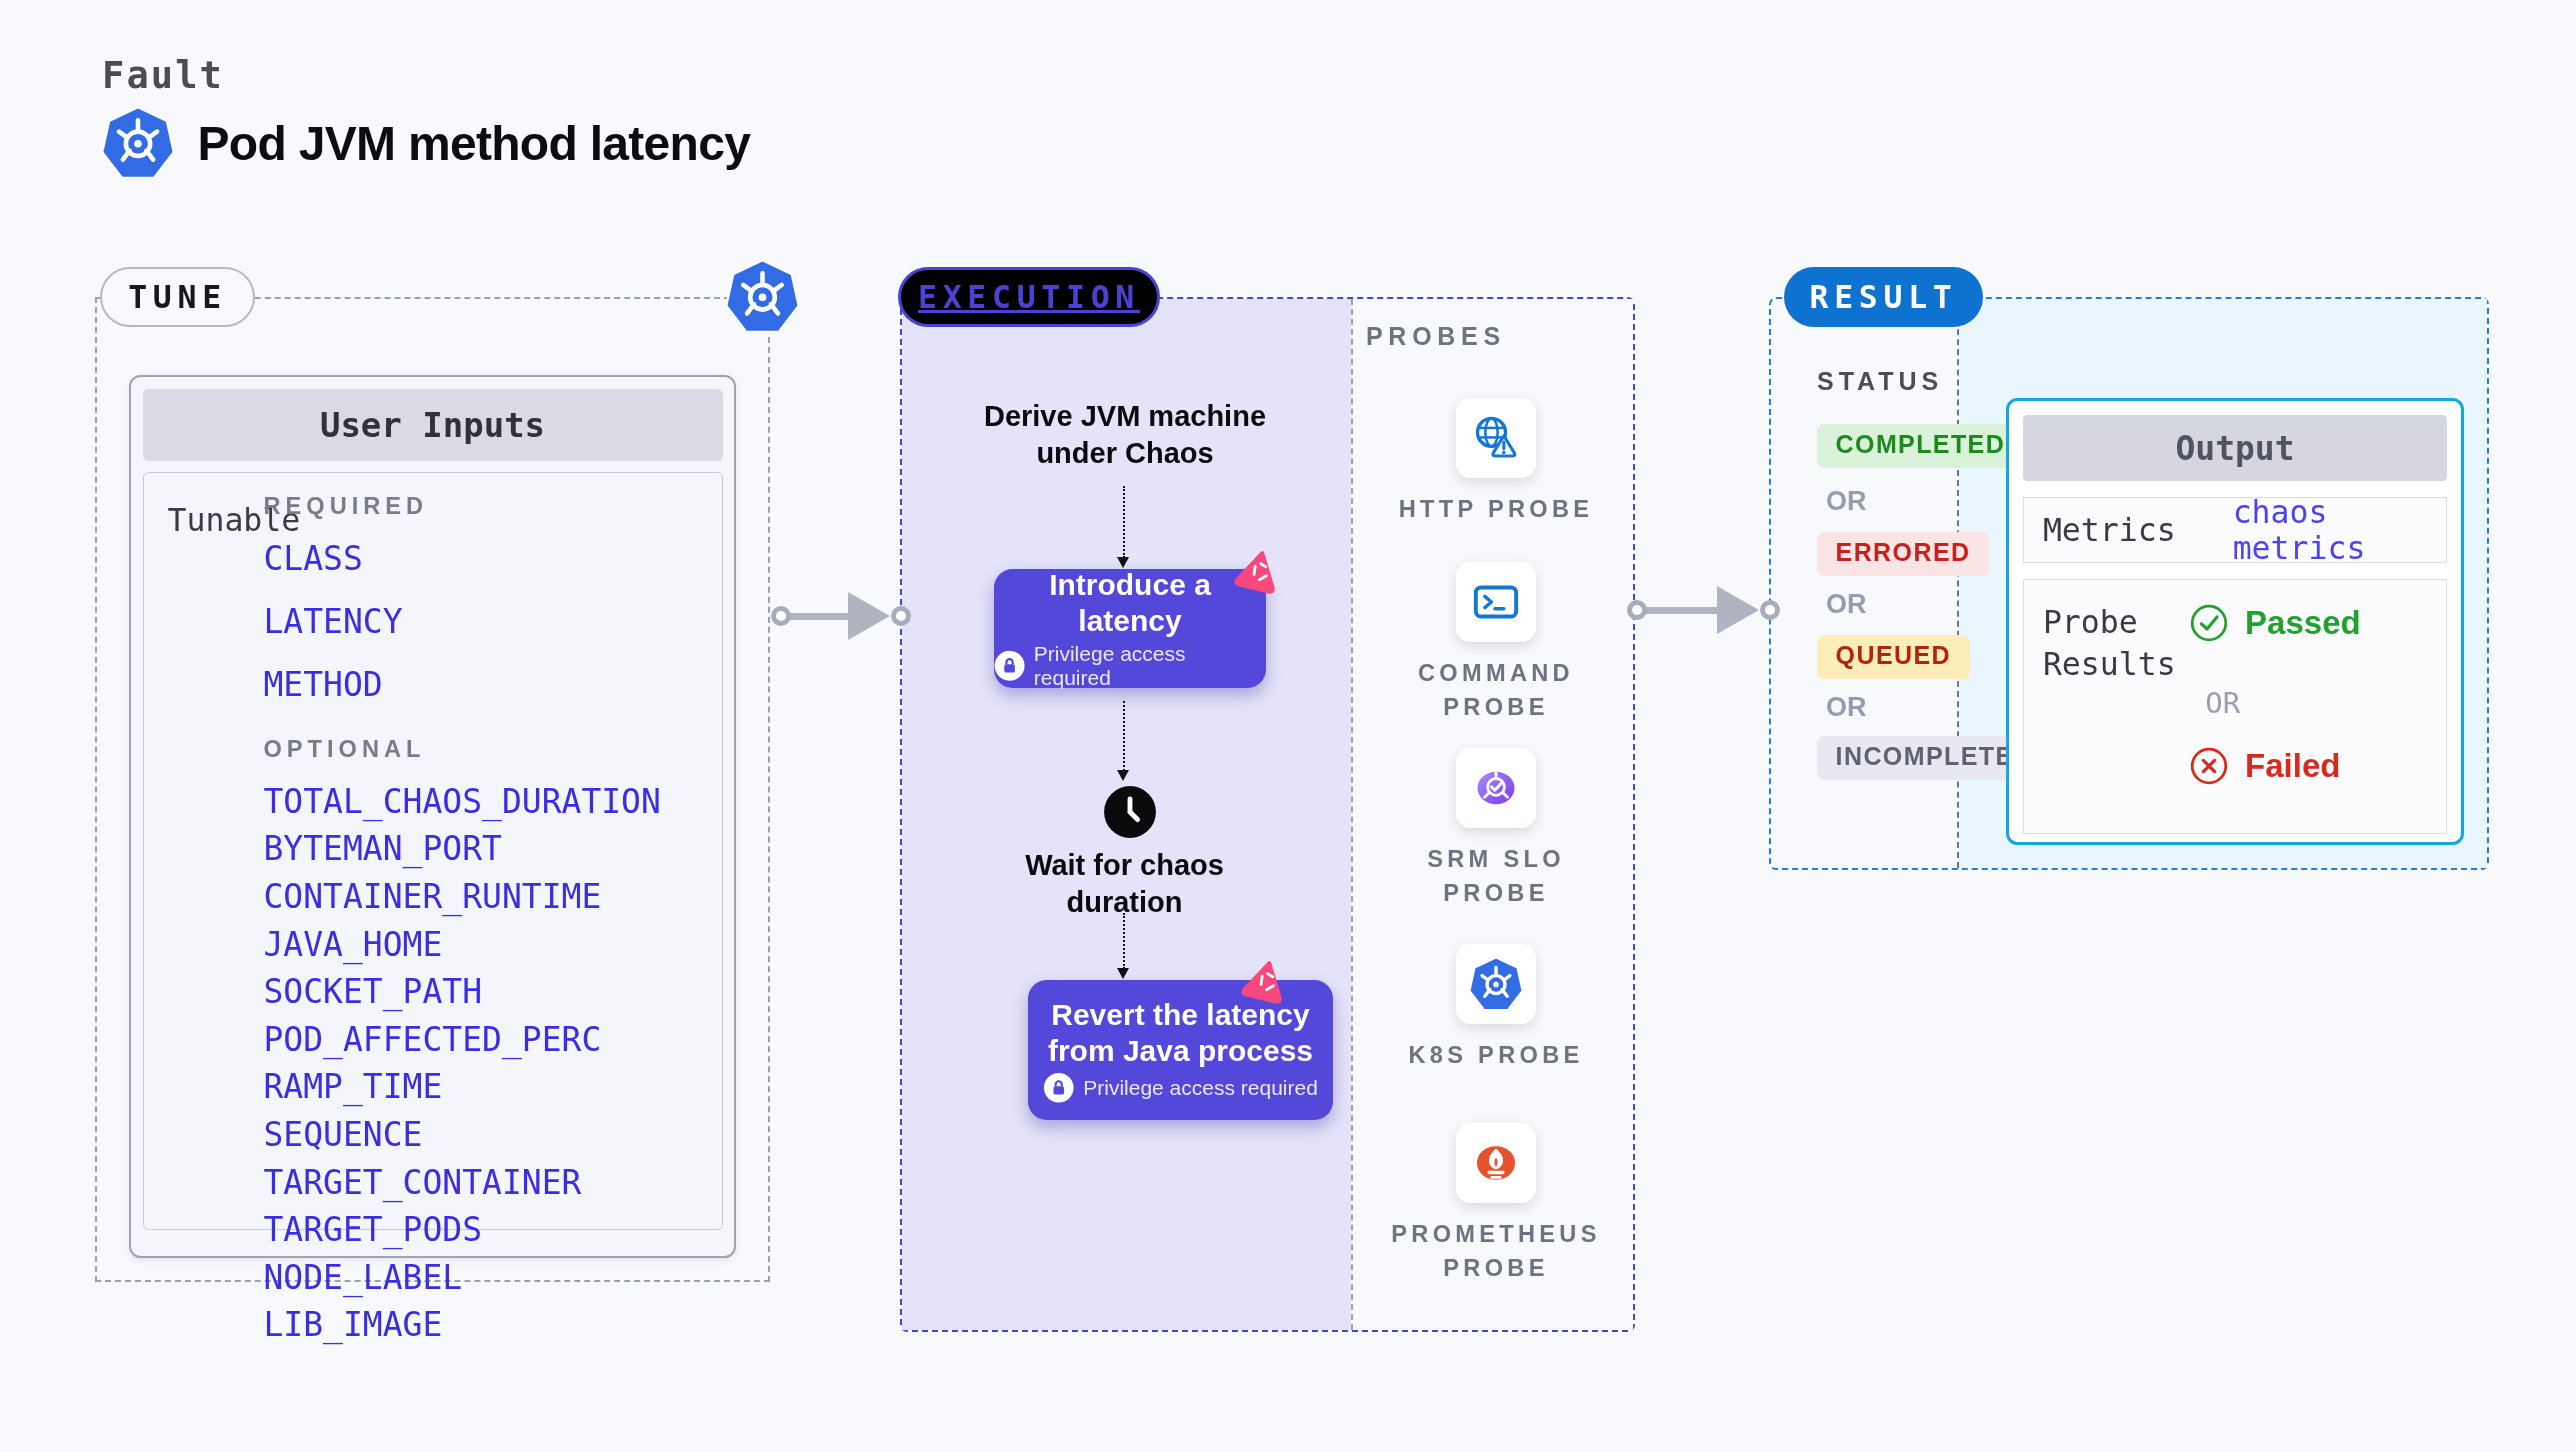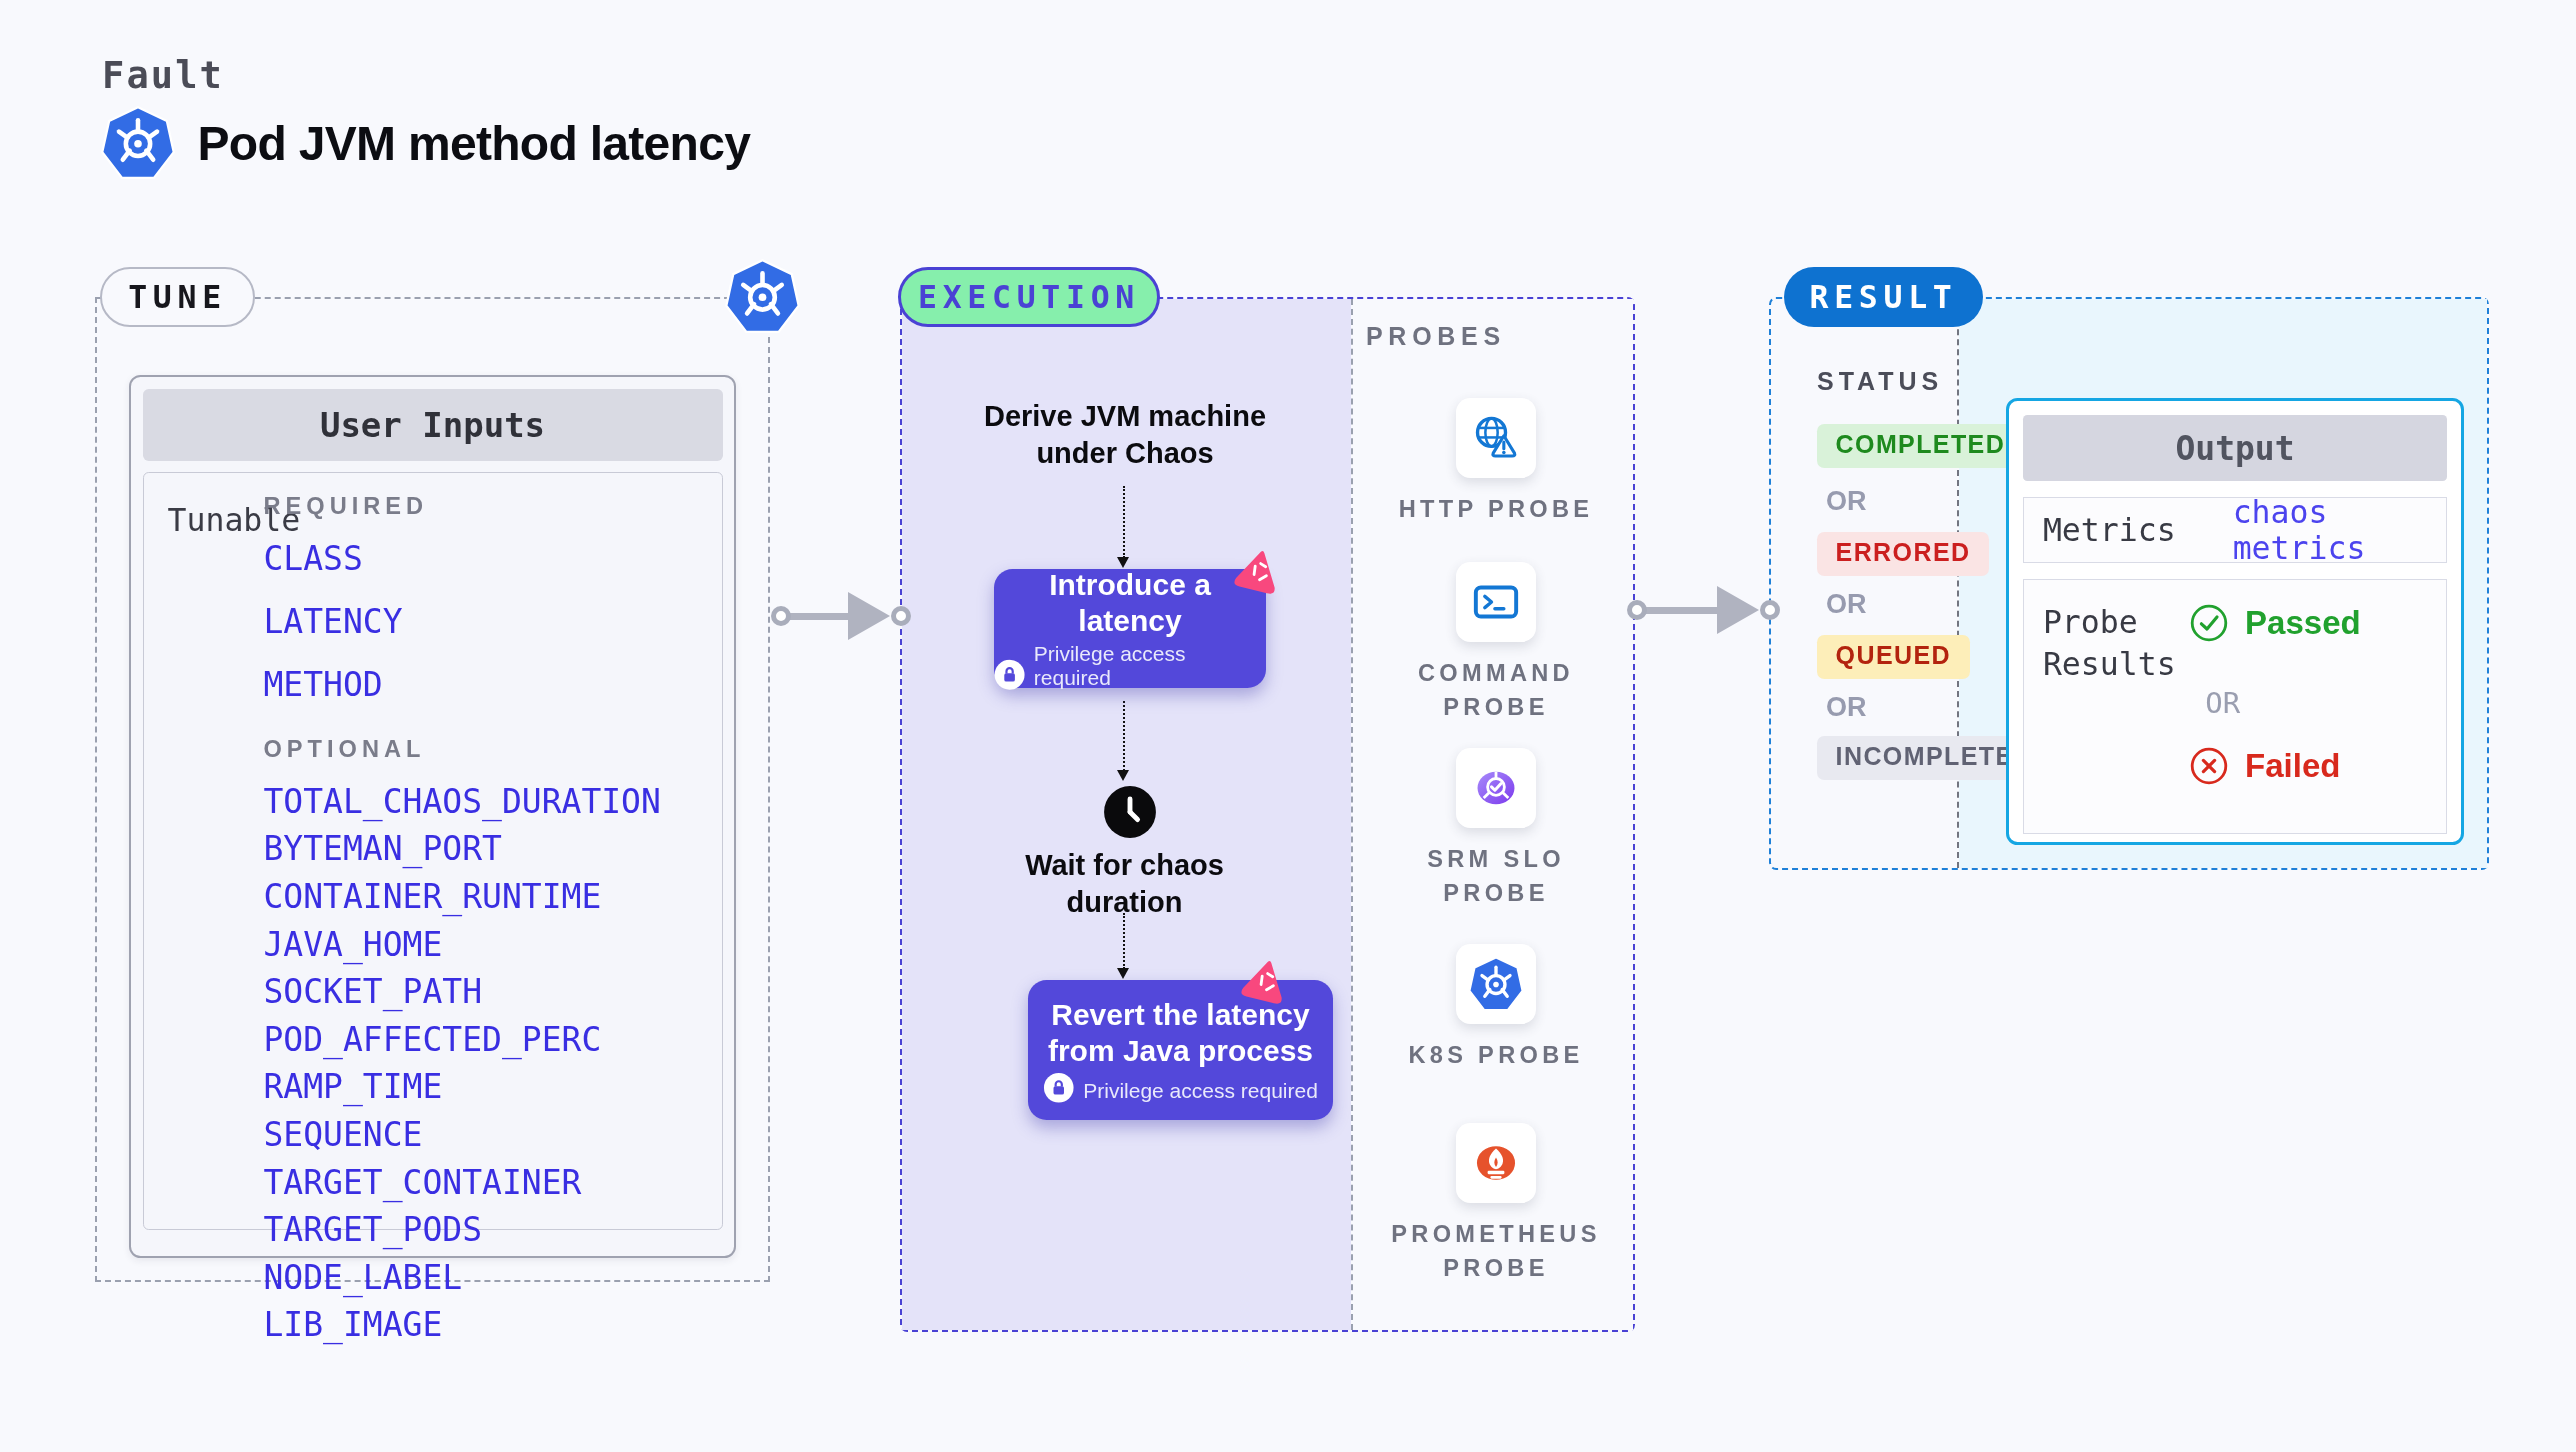--- a/index.html
+++ b/index.html
@@ -23,21 +23,21 @@
   
   .eyebrow{left:102px;top:54px;font-family:var(--mono);font-size:37px;font-weight:700;color:#4b4c57;letter-spacing:2.1px;}
   .title-row{left:100px;top:105px;display:flex;align-items:center;gap:21.5px;}
   .title-row svg{width:76px;height:76px;}
   .page-title{font-size:48px;font-weight:800;color:#0c0d12;letter-spacing:-0.7px;}
 
   
   .pill{height:60px;border-radius:31.5px;display:flex;align-items:center;justify-content:center;
         font-family:var(--mono);font-weight:700;font-size:31.5px;letter-spacing:5.7px;z-index:5;}
   .pill-tune{left:100px;top:267px;width:155px;background:var(--page-bg);border:2.9px solid #b6b9c6;color:#17171d;}
-  .pill-exec{left:898px;top:267px;width:262px;background:#86efac;border:3.6px solid var(--exec-purple);color:var(--exec-purple);}
+  .pill-exec{left:898px;top:267px;width:262px;background:#000000;border:3.6px solid var(--exec-purple);color:var(--exec-purple);text-decoration:underline;}
   .pill-result{left:1784px;top:267px;width:199px;background:var(--result-blue);color:#ffffff;}
 
   
   .tune-box{left:95px;top:297px;width:675px;height:985px;border:2.9px dashed var(--gray-dash);}
   .k8s-corner{left:724px;top:258px;width:77px;height:77px;z-index:6;}
   .ui-card{left:129px;top:375px;width:607px;height:883px;background:#f5f6fb;border:2.1px solid #9fa2b0;border-radius:11.5px;
            box-shadow:0 2.9px 7.2px rgba(40,42,60,.08);z-index:4;}
   .ui-header{position:absolute;left:11.5px;top:11.5px;right:11.5px;height:72px;background:#d9dae3;border-radius:5.7px;
              display:flex;align-items:center;justify-content:center;font-family:var(--mono);font-size:34px;font-weight:600;color:#303139;}
   .ui-list{position:absolute;left:11.5px;top:95px;right:11.5px;bottom:26px;border:1.4px solid #c8cad6;border-radius:5.7px;}
@@ -53,21 +53,21 @@
   .exec-fill{position:absolute;left:0;top:0;width:449px;height:100%;background:var(--lavender);}
   .probes-panel{position:absolute;left:449px;top:0;right:0;bottom:0;background:var(--page-bg);border-left:2.1px dashed var(--gray-dash);}
   .step-text{left:946px;top:398px;width:358px;text-align:center;font-size:29px;font-weight:800;color:#0b0b0f;line-height:37px;z-index:2;}
   .dot-arrow{width:0;border-left:2.9px dotted #111;z-index:2;}
   .dot-arrow:after{content:"";position:absolute;left:-7.9px;bottom:-10px;border-left:6.4px solid transparent;border-right:6.4px solid transparent;border-top:11.5px solid #111;}
   .action-btn{background:var(--btn-purple);border-radius:18.6px;color:#fff;display:flex;flex-direction:column;align-items:center;justify-content:center;
               gap:3px;box-shadow:0 7.2px 15.8px rgba(60,55,170,.35);z-index:3;}
   .btn1{left:994px;top:569px;width:272px;height:119px;}
   .btn2{left:1000px;top:980px;width:305px;height:140px;margin-left:28px;}
   .btn-title{font-size:30px;font-weight:800;line-height:36px;text-align:center;}
-  .btn-note{display:flex;align-items:flex-end;gap:8.6px;font-size:21px;font-weight:500;color:#e9e9fb;}
+  .btn-note{display:flex;align-items:center;gap:8.6px;font-size:21px;font-weight:500;color:#e9e9fb;}
   .btn-note svg{width:31.5px;height:31.5px;}
   .pink-badge{width:47px;height:47px;z-index:4;transform:rotate(14deg);}
   .clock{left:1103px;top:785px;width:54px;height:54px;z-index:2;}
   .wait-text{left:981px;top:847px;width:287px;text-align:center;font-size:29px;font-weight:800;color:#0b0b0f;line-height:37px;z-index:2;}
 
   
   .probes-label{left:1366px;top:322px;font-size:25px;font-weight:700;letter-spacing:5.7px;color:#6f7280;z-index:2;}
   .probe-item{width:244px;left:1374px;text-align:center;z-index:2;}
   .probe-card{width:80px;height:80px;margin:0 auto;background:#fff;border-radius:14.3px;box-shadow:0 4.3px 11.5px rgba(50,55,80,.14);
               display:flex;align-items:center;justify-content:center;}

